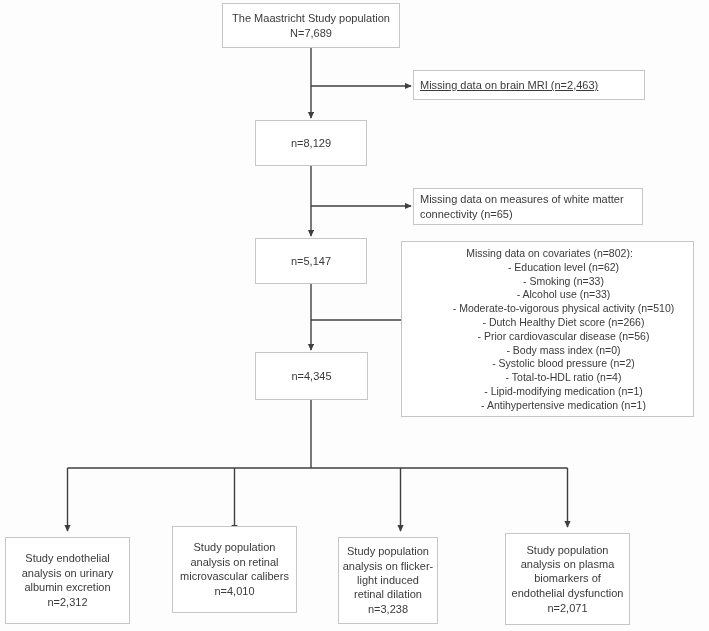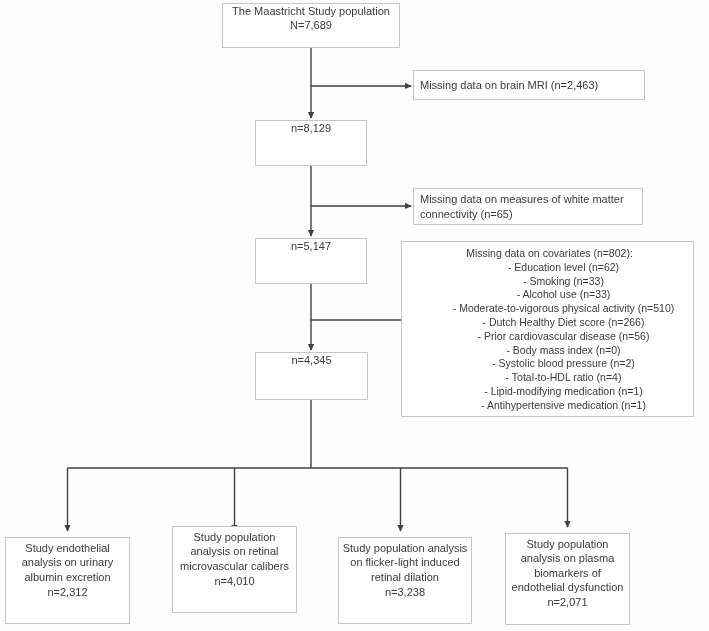--- a/index.html
+++ b/index.html
@@ -20,20 +20,21 @@
     border:1px solid #c6c6c6;
     box-sizing:border-box;
     font-size:11px;
     line-height:1.3;
     color:#3a3a3a;
   }
   .box.center{
     display:flex;
     flex-direction:column;
     align-items:center;
+    justify-content:center;
     text-align:center;
   }
   .box.left{
     display:flex;
     flex-direction:column;
     justify-content:center;
     text-align:left;
     padding:3px 6px;
   }
   .covariates{
@@ -81,21 +82,21 @@
       <line x1="400.5" y1="468" x2="400.5" y2="531" marker-end="url(#arw)"></line>
       <line x1="567.5" y1="468" x2="567.5" y2="527" marker-end="url(#arw)"></line>
     </g>
   </svg>
 
   <div class="box center" style="left:222px;top:3px;width:178px;height:45px;">
     <div>The Maastricht Study population</div>
     <div>N=7,689</div>
   </div>
 
-  <div class="box left" style="left:413px;top:70px;width:232px;height:30px;">
+  <div class="box left" style="left:413px;top:70px;width:232px;height:30px;text-decoration:underline;">
     <div>Missing data on brain MRI (n=2,463)</div>
   </div>
 
   <div class="box center" style="left:255px;top:120px;width:112px;height:46px;">
     <div>n=8,129</div>
   </div>
 
   <div class="box left" style="left:413px;top:188px;width:230px;height:37px;">
     <div>Missing data on measures of white matter connectivity (n=65)</div>
   </div>
@@ -126,21 +127,21 @@
   <div class="box center outcome" style="left:5px;top:537px;width:125px;height:87px;padding:3px;">
     <div>Study endothelial analysis on urinary albumin excretion</div>
     <div class="n-line">n=2,312</div>
   </div>
 
   <div class="box center outcome" style="left:172px;top:526px;width:125px;height:87px;padding:3px;">
     <div>Study population analysis on retinal microvascular calibers</div>
     <div class="n-line">n=4,010</div>
   </div>
 
-  <div class="box center outcome" style="left:338px;top:537px;width:134px;height:87px;padding:3px;">
+  <div class="box center outcome" style="left:338px;top:537px;width:100px;height:87px;padding:3px;">
     <div>Study population analysis on flicker-light induced retinal dilation</div>
     <div class="n-line">n=3,238</div>
   </div>
 
   <div class="box center outcome" style="left:505px;top:533px;width:125px;height:92px;padding:3px;">
     <div>Study population analysis on plasma biomarkers of endothelial dysfunction</div>
     <div class="n-line">n=2,071</div>
   </div>
 
 </div>

